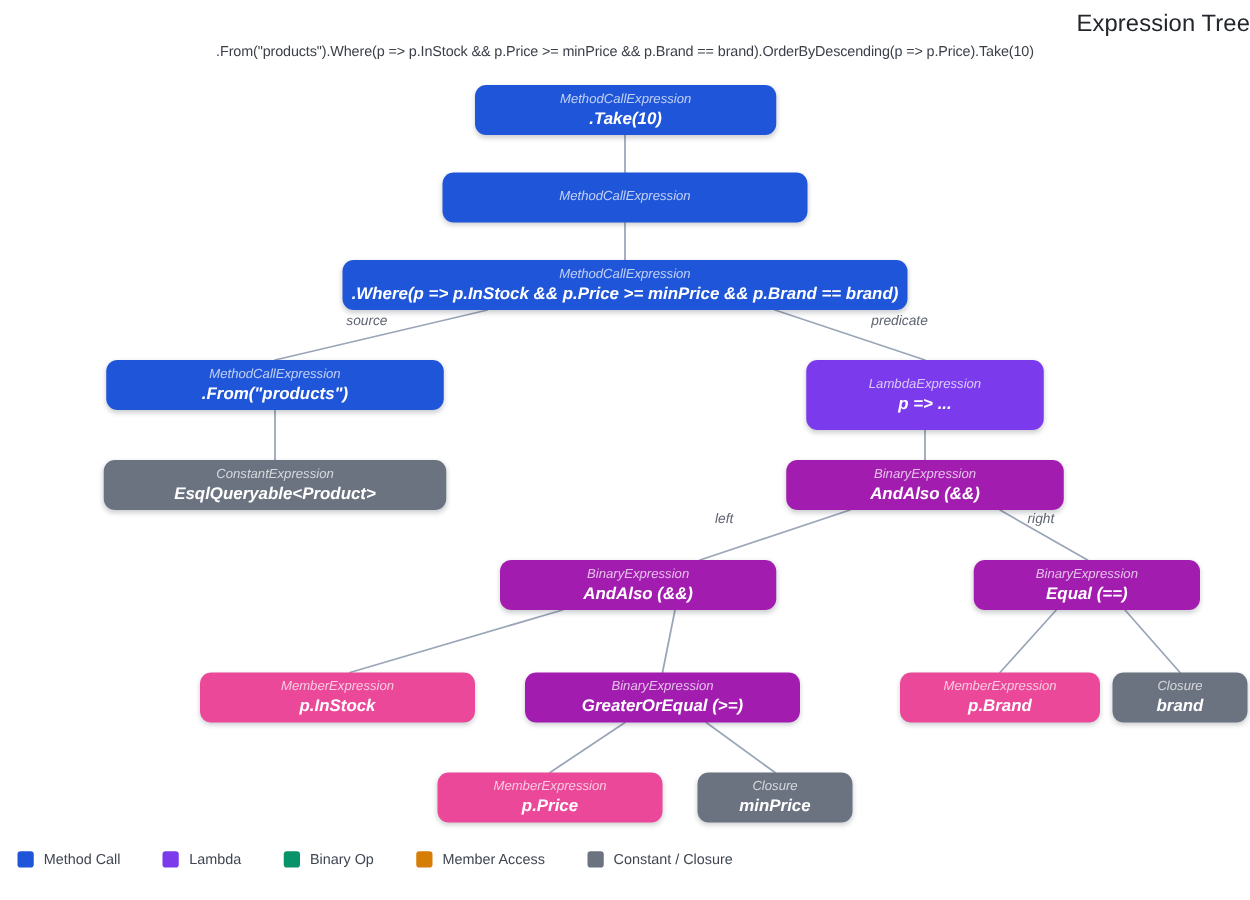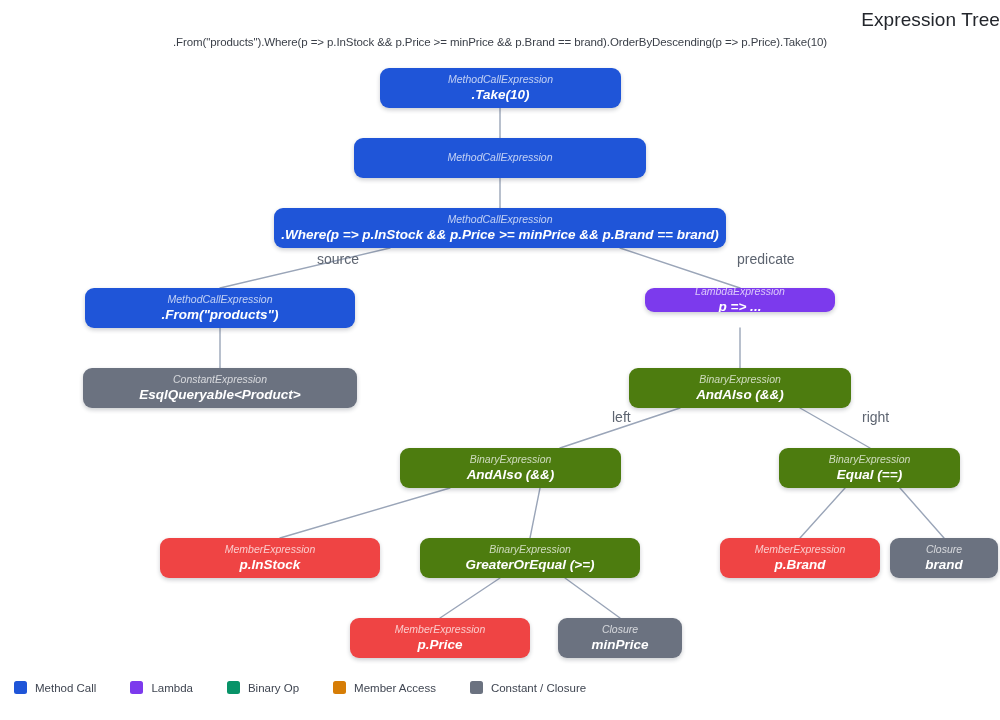--- a/index.html
+++ b/index.html
@@ -51,24 +51,24 @@
     height: 720px;
     pointer-events: none;
   }
   #edges line {
     stroke: #9aa5b8;
     stroke-width: 1.4;
     stroke-linecap: round;
   }
   .edge-label {
     position: absolute;
-    font-size: 14px;
+    font-size: 11px;
+    font-style: italic;
     color: #5d6470;
     white-space: nowrap;
-    margin-left: 40px;
   }
   
   .node {
     position: absolute;
     box-sizing: border-box;
     border-radius: 9px;
     display: flex;
     flex-direction: column;
     align-items: center;
     justify-content: center;
@@ -87,22 +87,22 @@
   }
   .node .val {
     font-size: 13.5px;
     font-weight: 700;
     line-height: 17px;
     color: #ffffff;
     white-space: nowrap;
   }
   .node.method   { background: #1f55d8; }
   .node.lambda   { background: #7c3aed; }
-  .node.binary   { background: #4d7c0f; }
-  .node.member   { background: #ef4444; }
+  .node.binary   { background: #a21caf; }
+  .node.member   { background: #ec4899; }
   .node.constant { background: #6b7280; }
 
   
   #legend {
     position: absolute;
     left: 14px;
     top: 681px;
     display: flex;
     align-items: center;
     gap: 0px;
@@ -171,21 +171,21 @@
         <div class="val">.Where(p =&gt; p.InStock &amp;&amp; p.Price &gt;= minPrice &amp;&amp; p.Brand == brand)</div>
       </div>
       <div class="node method" style="left: 85px; top: 288px; width: 270px; height: 40px;">
         <div class="kind">MethodCallExpression</div>
         <div class="val">.From("products")</div>
       </div>
       <div class="node constant" style="left: 83px; top: 368px; width: 274px; height: 40px; text-align: center;">
         <div class="kind">ConstantExpression</div>
         <div class="val">EsqlQueryable&lt;Product&gt;</div>
       </div>
-      <div class="node lambda" style="left: 645px; top: 288px; width: 190px; height: 24px;">
+      <div class="node lambda" style="left: 645px; top: 288px; width: 190px; height: 56px;">
         <div class="kind">LambdaExpression</div>
         <div class="val">p =&gt; ...</div>
       </div>
       <div class="node binary" style="left: 629px; top: 368px; width: 222px; height: 40px;">
         <div class="kind">BinaryExpression</div>
         <div class="val">AndAlso (&amp;&amp;)</div>
       </div>
       <div class="node binary" style="left: 400px; top: 448px; width: 221px; height: 40px;">
         <div class="kind">BinaryExpression</div>
         <div class="val">AndAlso (&amp;&amp;)</div>

